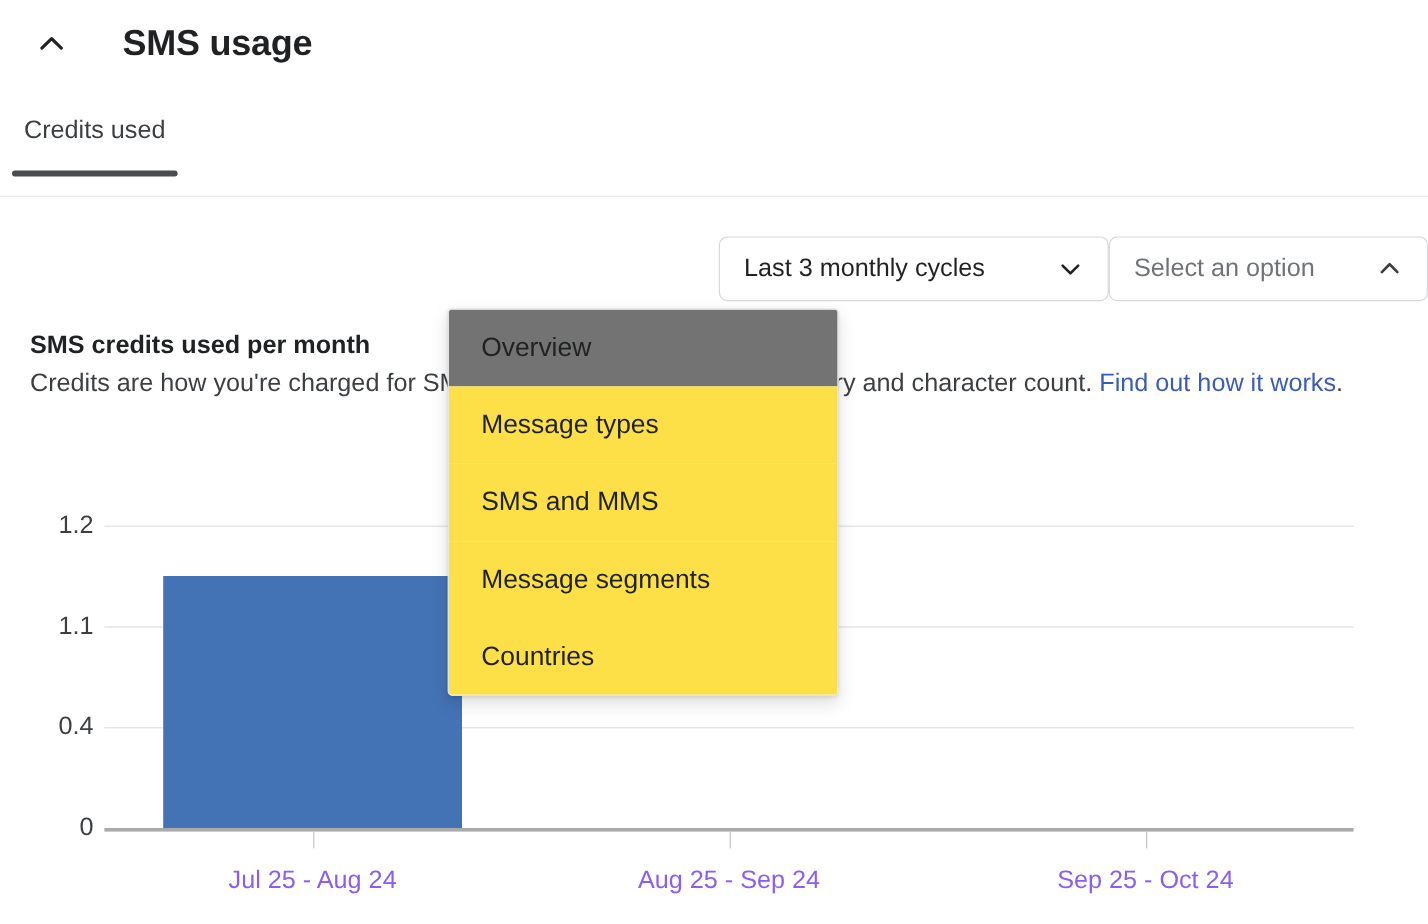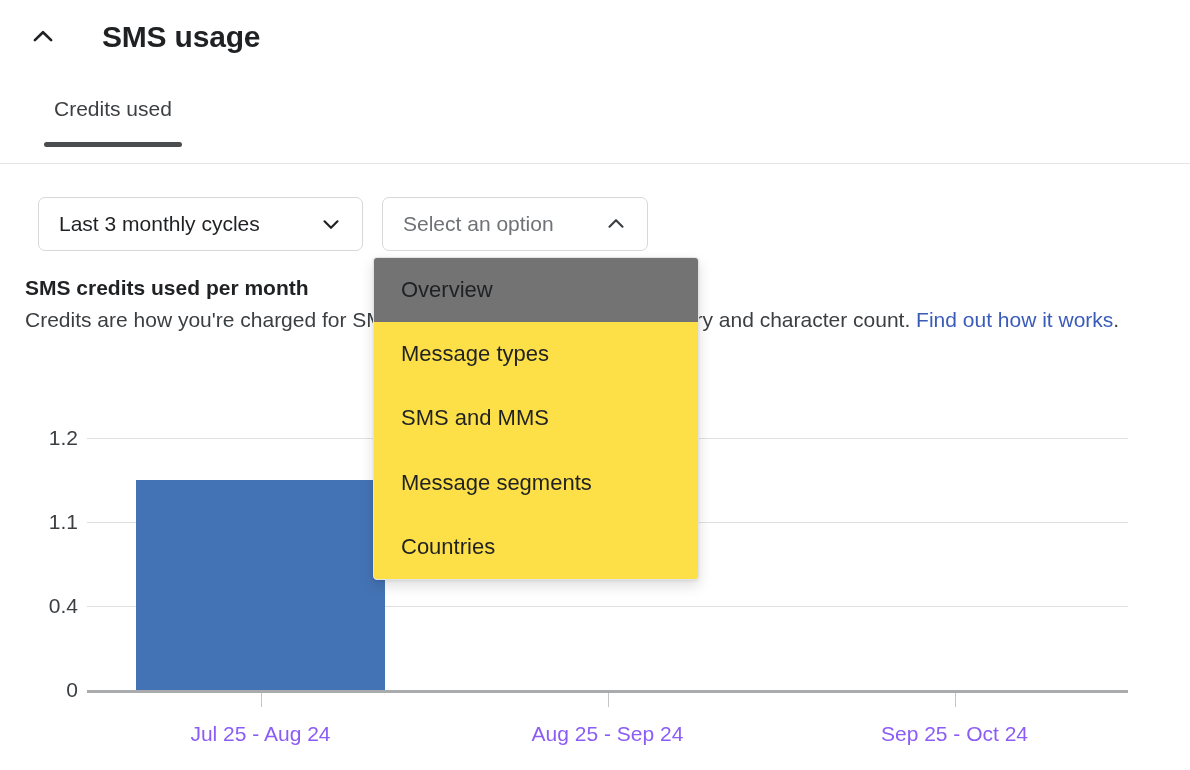--- a/index.html
+++ b/index.html
@@ -48,21 +48,21 @@
   
   .tabs-bar {
     position: relative;
     height: 90px;
     border-bottom: 1px solid #e4e5e7;
     box-sizing: border-box;
   }
   .tabs {
     display: flex;
     align-items: flex-start;
-    padding-left: 54px;
+    padding-left: 20px;
     padding-top: 22px;
   }
   .tab {
     position: relative;
     font-size: 21px;
     color: #3c3f42;
     padding: 0 0 26px 0;
     margin-right: 54px;
     cursor: pointer;
     background: none;
@@ -78,23 +78,24 @@
     bottom: 0;
     height: 5px;
     border-radius: 3px;
     background: #4a4d50;
   }
 
   
   .controls {
     display: flex;
     align-items: center;
-    padding-left: 38px;
+    padding-left: 9px;
     padding-top: 33px;
     position: relative;
+    justify-content: flex-end;
   }
   .select-btn {
     display: flex;
     align-items: center;
     justify-content: space-between;
     height: 54px;
     box-sizing: border-box;
     border: 1px solid #d6d8da;
     border-radius: 7px;
     background: #ffffff;
@@ -102,21 +103,20 @@
     font-size: 21px;
     font-family: inherit;
     color: #1f2123;
     cursor: pointer;
   }
   .select-btn .label { white-space: nowrap; }
   .select-btn .caret { margin-left: 20px; display: flex; align-items: center; }
   #cycles-select { width: 325px; }
   #option-select {
     width: 266px;
-    margin-left: 19px;
   }
   #option-select .label { color: #6f7276; }
 
   
   .dropdown-menu {
     position: absolute;
     left: 373px;
     top: 257px;
     width: 324px;
     background: #ffffff;

